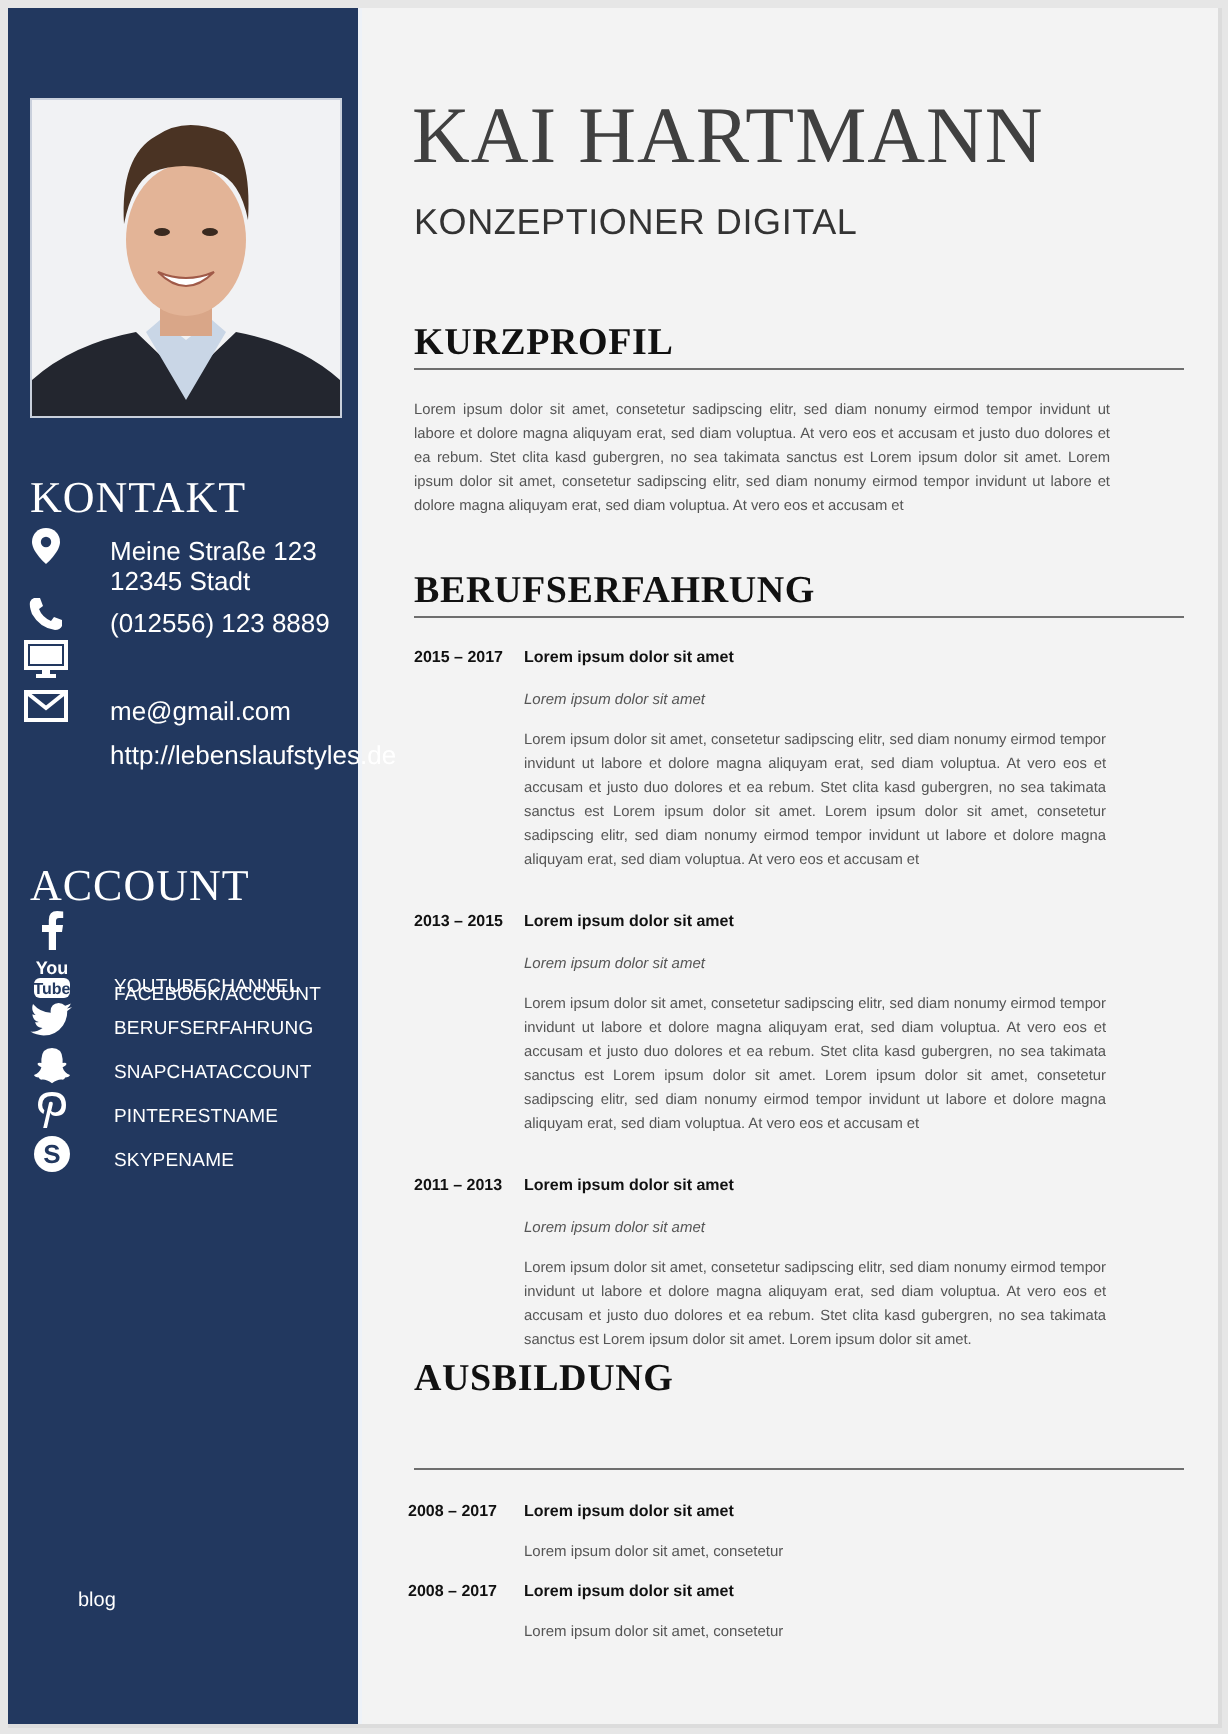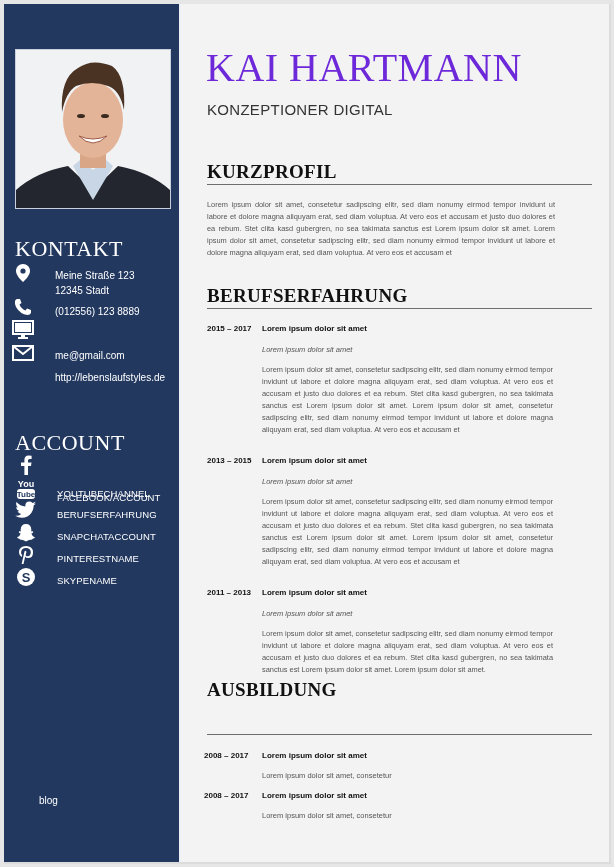--- a/index.html
+++ b/index.html
@@ -32,35 +32,35 @@
     font-family:"Liberation Serif", serif; font-size:22px; letter-spacing:0.5px;
     color:#fff; font-weight:normal;
   }
   .contact-row, .social-row {
     position:absolute; left:11px; display:flex; align-items:flex-start;
   }
   .contact-icon, .social-icon {
     width:24px; display:flex; justify-content:center; color:#fff;
   }
   .contact-text {
-    position:absolute; left:40px; font-size:10px; line-height:14px; color:#fff; white-space:nowrap;
+    position:absolute; left:40px; font-size:13px; line-height:14px; color:#fff; white-space:nowrap;
   }
   .social-text {
     position:absolute; left:41px; font-size:9.5px; color:#fff; white-space:nowrap; letter-spacing:0.1px;
   }
   .blog {
     position:absolute; left:35px; top:795px; font-size:10px; color:#fff;
   }
   .name {
     position:absolute; left:206px; top:44px;
-    font-family:"Liberation Serif", serif; font-size:40px; color:#6d28d9; letter-spacing:0.5px; white-space:nowrap;
+    font-family:"Liberation Serif", serif; font-size:40px; color:#404040; letter-spacing:0.5px; white-space:nowrap;
   }
   .role {
     position:absolute; left:207px; top:101px;
-    font-size:15px; color:#333; letter-spacing:0.3px; white-space:nowrap;
+    font-size:18px; color:#333; letter-spacing:0.3px; white-space:nowrap;
   }
   .section-title {
     position:absolute; left:207px;
     font-family:"Liberation Serif", serif; font-weight:bold; font-size:19px; color:#111; letter-spacing:0.3px;
   }
   .rule { position:absolute; left:207px; width:385px; height:1px; background:#6e6e6e; }
   .para {
     position:absolute; font-size:7.4px; line-height:12px; color:#555; text-align:justify;
   }
   .date {

